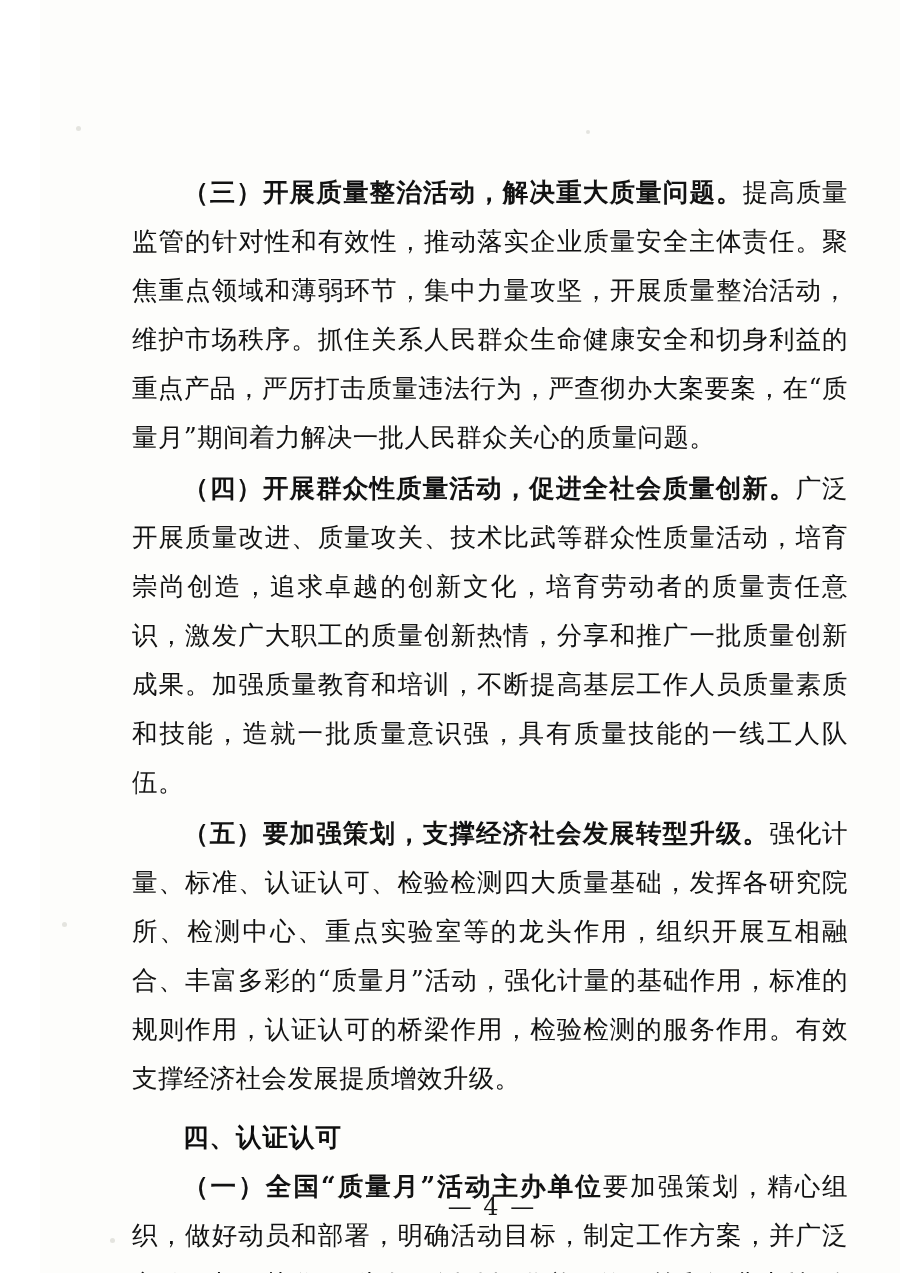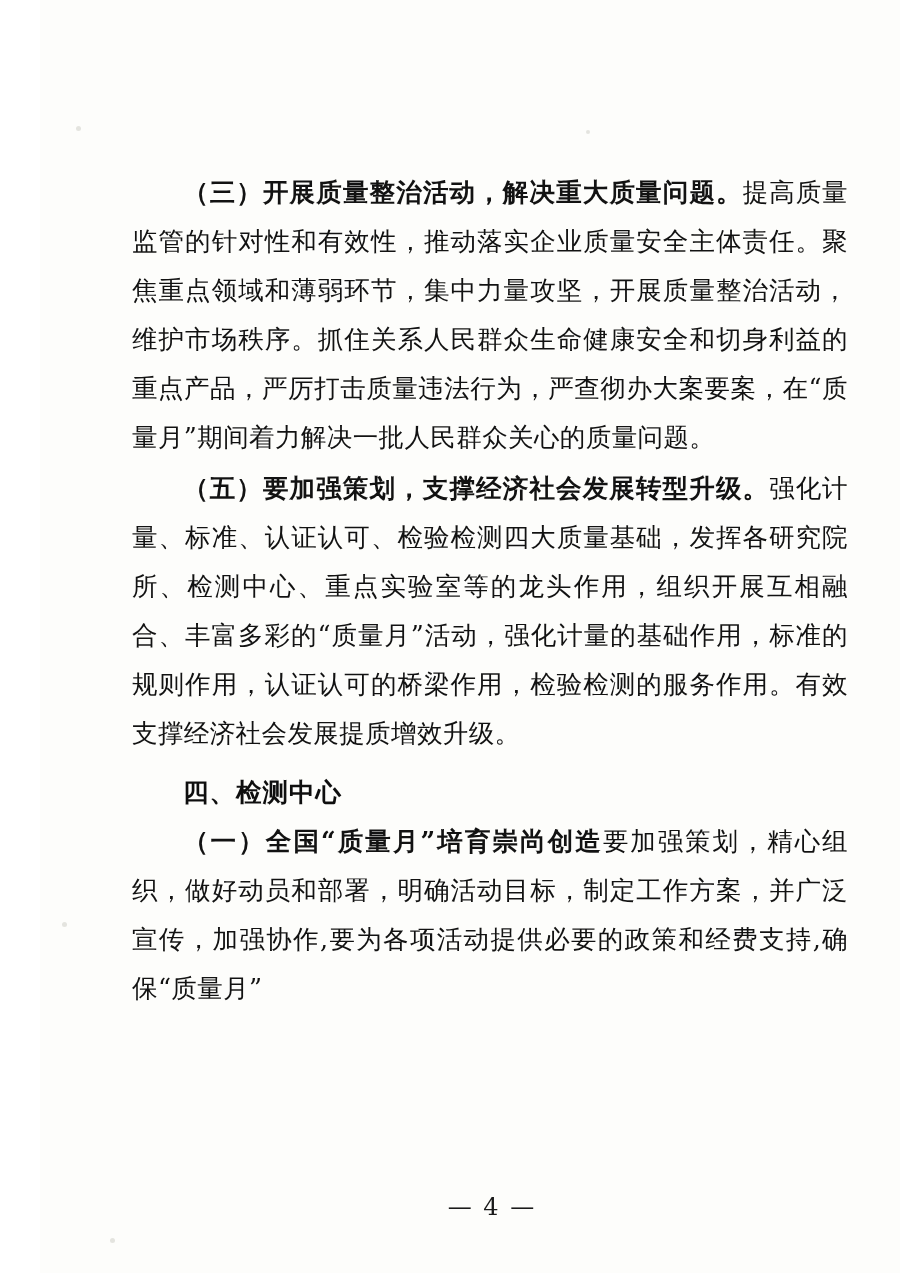--- a/index.html
+++ b/index.html
@@ -86,26 +86,27 @@
   <div class="speck" style="left:36px; top:126px; width:5px; height:5px;"></div>
   <div class="speck" style="left:546px; top:130px; width:4px; height:4px;"></div>
   <div class="speck" style="left:22px; top:922px; width:5px; height:5px;"></div>
   <div class="speck" style="left:70px; top:1238px; width:5px; height:5px;"></div>
   <div class="speck" style="left:860px; top:600px; width:4px; height:4px;"></div>
 
   <div class="content">
 
     <p class="para"><span class="bold-head">（三）开展质量整治活动，解决重大质量问题。</span><span>提高质量监管的针对性和有效性，推动落实企业质量安全主体责任。聚焦重点领域和薄弱环节，集中力量攻坚，开展质量整治活动，维护市场秩序。抓住关系人民群众生命健康安全和切身利益的重点产品，严厉打击质量违法行为，严查彻办大案要案，在“质量月”期间着力解决一批人民群众关心的质量问题。</span></p>
 
+    <p class="para"><span class="bold-head">（四）开展群众性质量活动，促进全社会质量创新。</span><span>广泛开展质量改进、质量攻关、技术比武等群众性质量活动，培育崇尚创造，追求卓越的创新文化，培育劳动者的质量责任意识，激发广大职工的质量创新热情，分享和推广一批质量创新成果。加强质量教育和培训，不断提高基层工作人员质量素质和技能，造就一批质量意识强，具有质量技能的一线工人队伍。</span></p>
 
     <p class="para"><span class="bold-head">（五）要加强策划，支撑经济社会发展转型升级。</span><span>强化计量、标准、认证认可、检验检测四大质量基础，发挥各研究院所、检测中心、重点实验室等的龙头作用，组织开展互相融合、丰富多彩的“质量月”活动，强化计量的基础作用，标准的规则作用，认证认可的桥梁作用，检验检测的服务作用。有效支撑经济社会发展提质增效升级。</span></p>
 
-    <h2 class="section">四、检测中心</h2>
+    <h2 class="section">四、认证认可</h2>
 
-    <p class="para tight"><span class="bold-head">（一）全国“质量月”培育崇尚创造</span><span>要加强策划，精心组织，做好动员和部署，明确活动目标，制定工作方案，并广泛宣传，加强协作,要为各项活动提供必要的政策和经费支持,确保“质量月”</span></p>
+    <p class="para tight"><span class="bold-head">（一）全国“质量月”活动主办单位</span><span>要加强策划，精心组织，做好动员和部署，明确活动目标，制定工作方案，并广泛宣传，加强协作,要为各项活动提供必要的政策和经费支持,确保“质量月”</span></p>
 
   </div>
 
   <div class="footer">
     <span class="page-number-wrap">— 4 —</span>
   </div>
 
 </div>
 
 </body></html>

